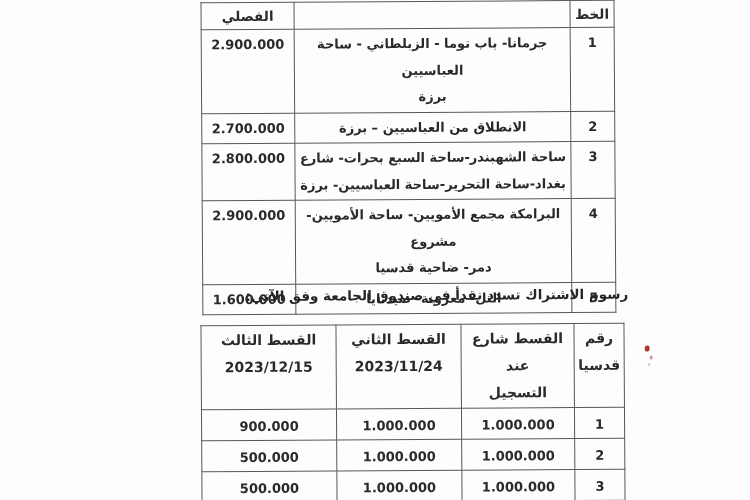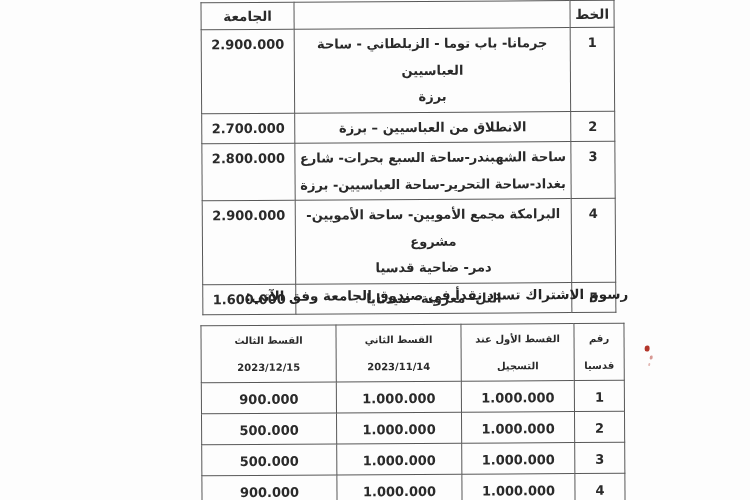--- a/index.html
+++ b/index.html
@@ -32,21 +32,21 @@
   .note{
     position:absolute;top:287px;right:122px;direction:rtl;
     font-size:13.5px;font-weight:700;color:#242424;
   }
   
   .t2{left:200px;top:324px;width:423px;}
   .t2 .c-line{width:50px;}
   .t2 .c-first{width:113px;}
   .t2 .c-second{width:125px;}
   .t2 .c-third{width:135px;}
-  .t2 th{font-size:10px;font-weight:700;line-height:27px;padding-top:1px;}
+  .t2 th{font-size:14px;font-weight:700;line-height:27px;padding-top:1px;}
   .t2 td{font-size:13px;font-weight:600;line-height:25px;padding-top:4px;}
   .t2 tr.hr{height:57px;}
   .t2 tr.dr{height:28px;}
   
   .red-mark{
     position:absolute;left:644px;top:347px;width:5px;height:6px;
     background:#b3362b;border-radius:60% 40% 55% 45%;
     box-shadow:4px 9px 0 -1px rgba(179,54,43,.5),
                2px 16px 0 -1.5px rgba(179,54,43,.35);
   }
@@ -60,21 +60,21 @@
     <table class="t1">
       <colgroup>
         <col class="c-line">
           <col class="c-route">
           <col class="c-price">
       </colgroup>
       <tbody>
           <tr class="hr">
         <th>الخط</th>
         <th></th>
-        <th>الجامعة</th>
+        <th>الفصلي</th>
       </tr>
       <tr class="r1">
         <td>1</td>
         <td>جرمانا- باب توما - الزبلطاني - ساحة العباسيين
 برزة</td>
         <td>2.900.000</td>
       </tr>
       <tr class="r2">
         <td>2</td>
         <td>الانطلاق من العباسيين – برزة</td>
@@ -106,24 +106,24 @@
       <colgroup>
         <col class="c-line">
           <col class="c-first">
           <col class="c-second">
           <col class="c-third">
       </colgroup>
       <tbody>
           <tr class="hr">
         <th>رقم
 قدسيا</th>
-        <th>القسط الأول عند
+        <th>القسط شارع عند
 التسجيل</th>
         <th>القسط الثاني
-2023/11/14</th>
+2023/11/24</th>
         <th>القسط الثالث
 2023/12/15</th>
       </tr>
       <tr class="dr">
         <td>1</td>
         <td>1.000.000</td>
         <td>1.000.000</td>
         <td>900.000</td>
       </tr>
       <tr class="dr">

